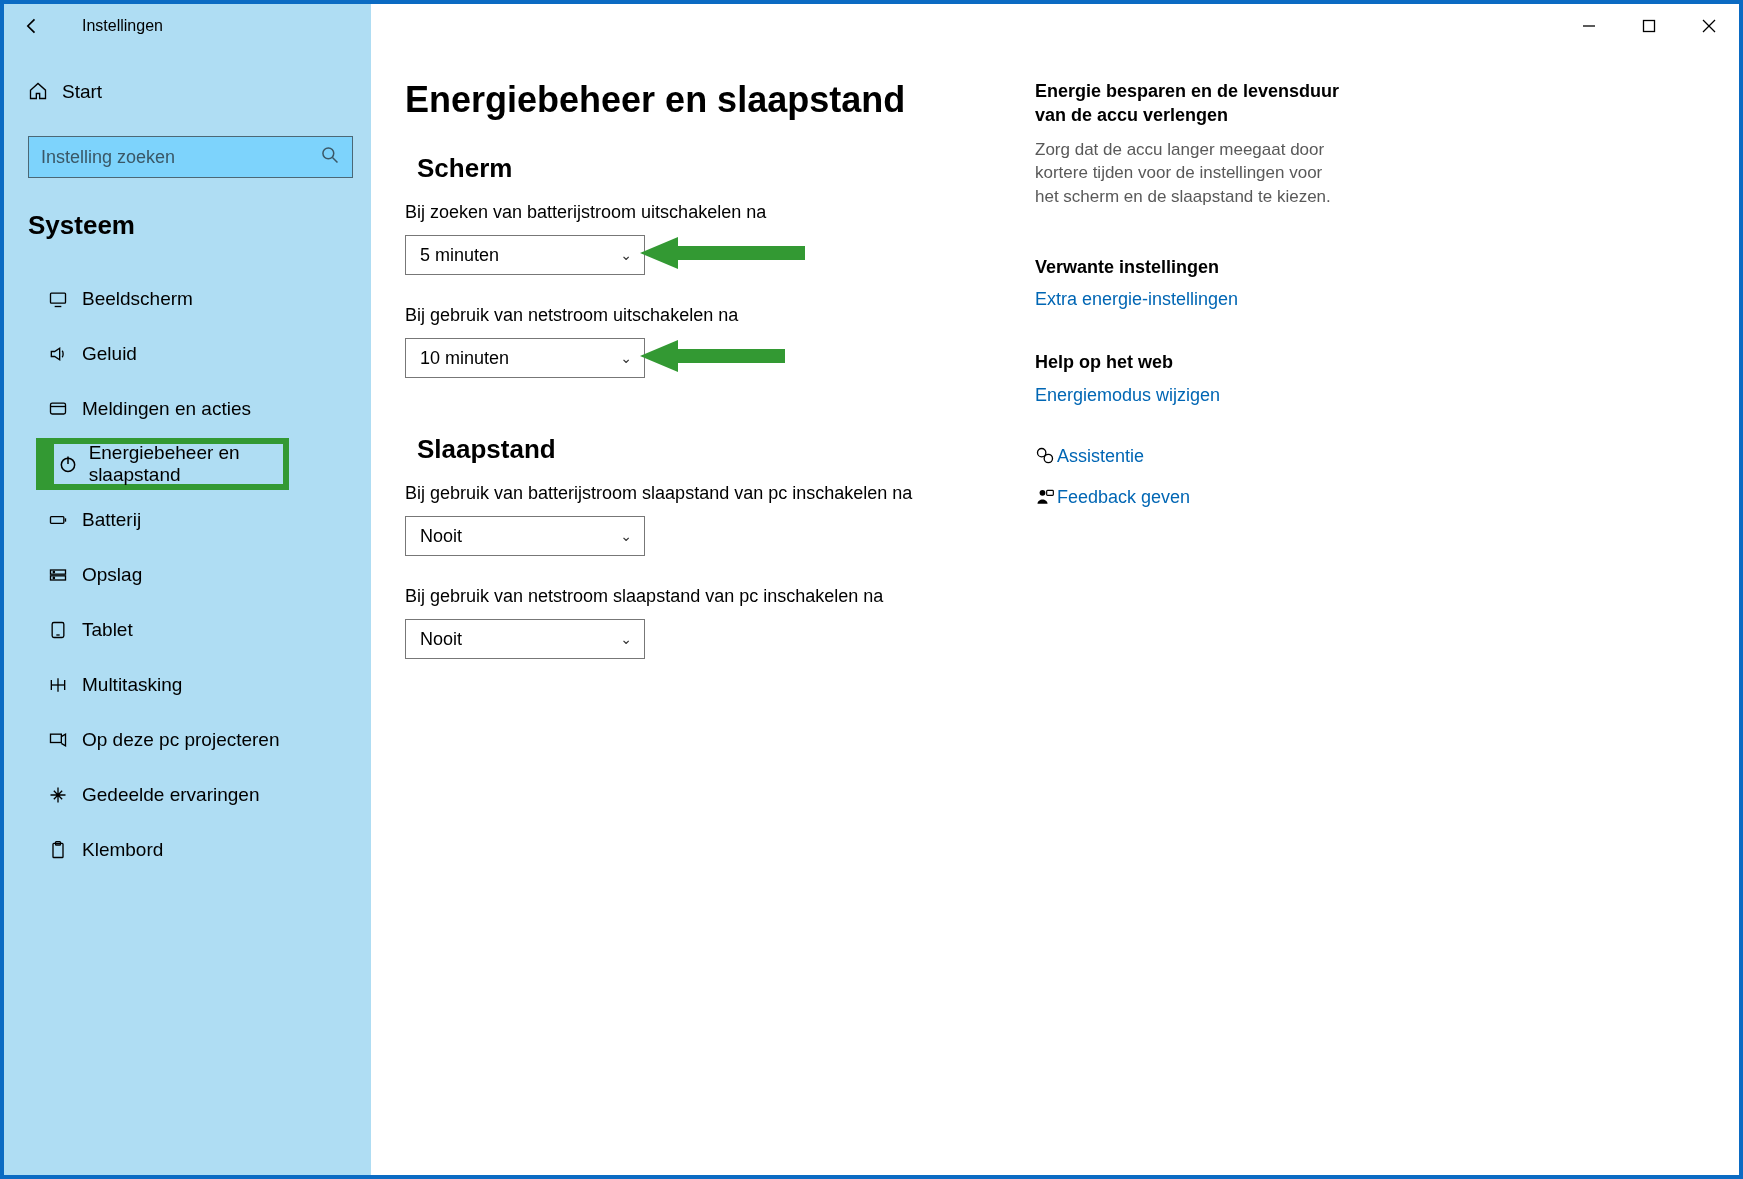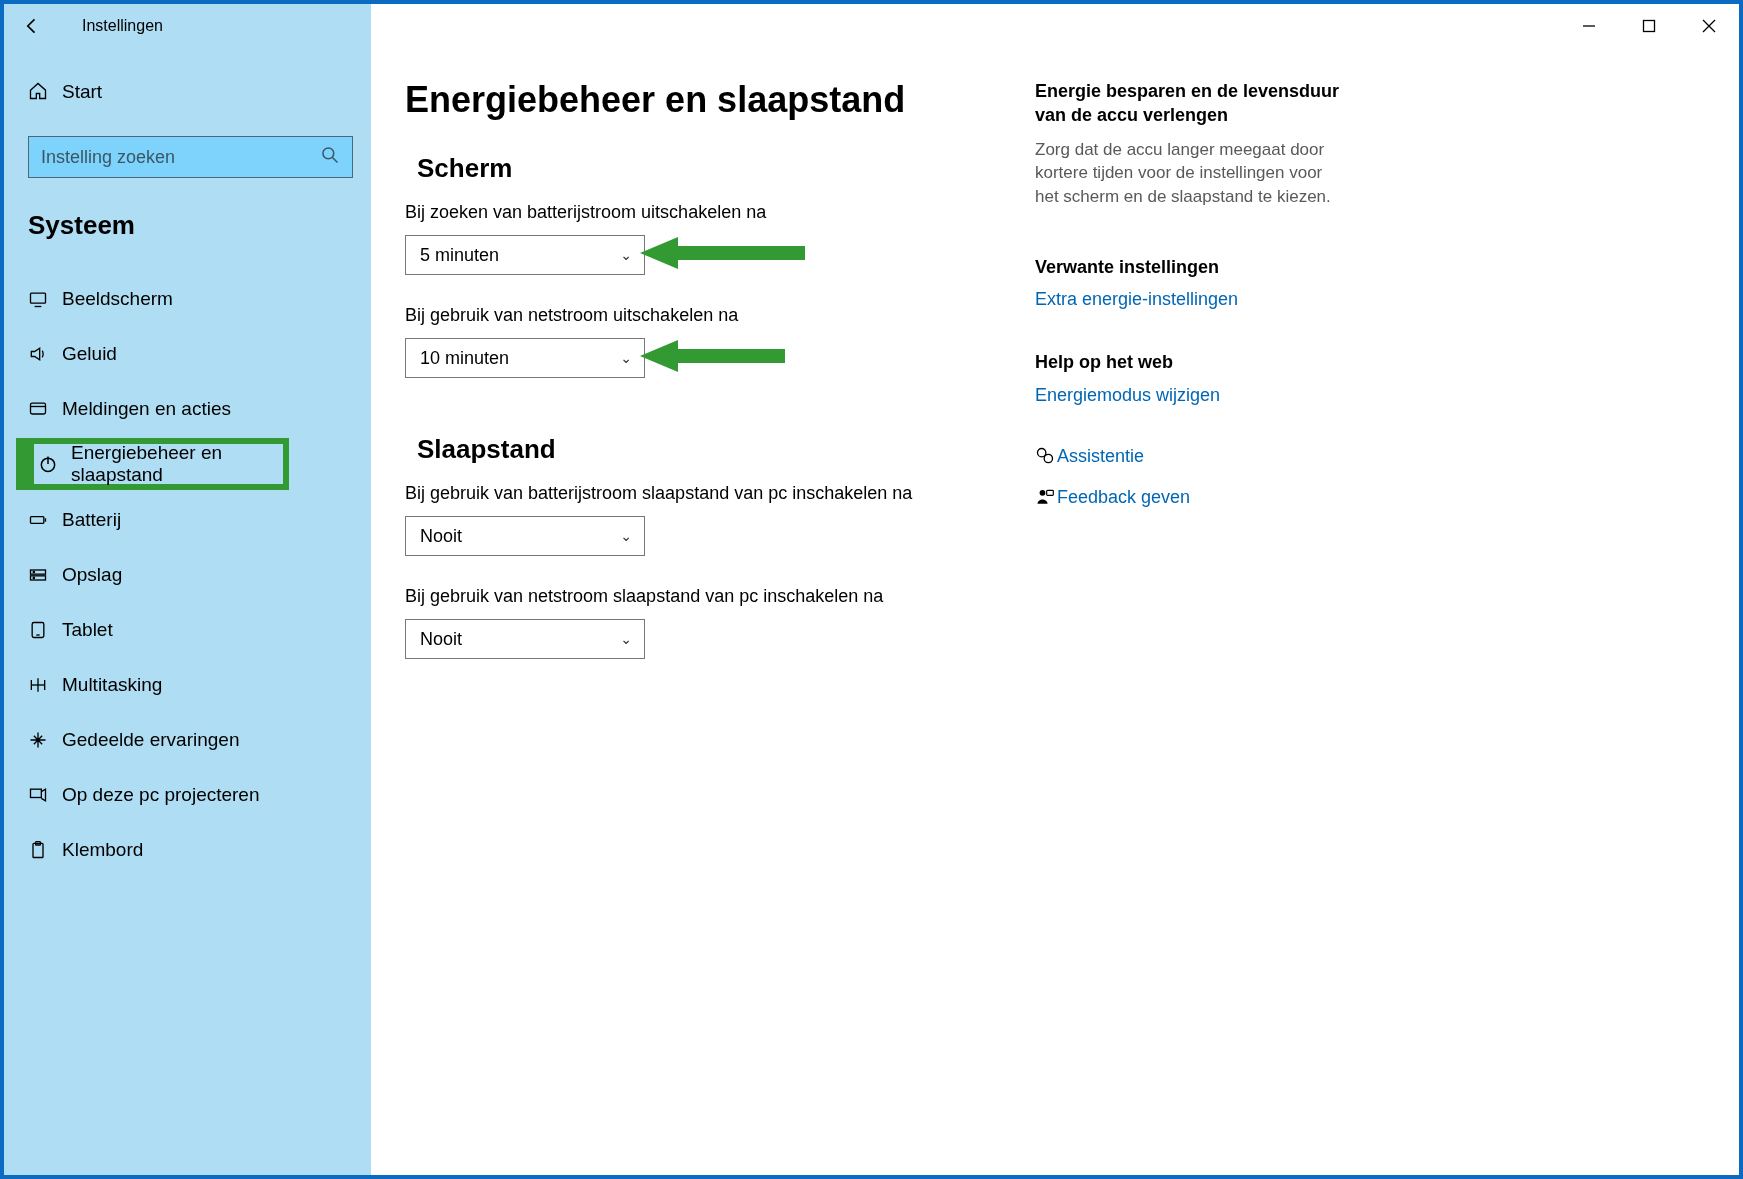--- a/index.html
+++ b/index.html
@@ -63,21 +63,21 @@
 }
 .sb-search input {
   flex: 1; border: none; outline: none; background: transparent;
   font-size: 18px; color: #3a5766;
 }
 .sb-search input::placeholder { color: #3a5766; }
 .sb-cat {
   padding: 10px 0 12px 24px;
   font-weight: 600; font-size: 26px;
 }
-.sb-list { margin-top: 18px; }
+.sb-list { margin-top: 18px; margin-left: 20px; }
 .sb-item {
   display: flex; align-items: center;
   height: 55px;
   padding-left: 24px;
 }
 .sb-item .ic {
   width: 34px;
   display: flex; align-items: center;
   font-size: 18px;
 }
@@ -293,34 +293,34 @@
                 <line x1="20" y1="6" x2="20" y2="18"></line>
                 <line x1="4" y1="12" x2="20" y2="12"></line>
               </svg>
             </span>
           <span>Multitasking</span>
         </div>
 
         <div class="sb-item">
           <span class="ic">
               <svg class="icon-svg" viewBox="0 0 24 24" fill="none" stroke="#000" stroke-width="1.6">
-                <path d="M7 7l10 10M17 7L7 17M12 3v18M3 12h18"></path>
-              </svg>
-            </span>
-          <span>Gedeelde ervaringen</span>
-        </div>
-
-        <div class="sb-item">
-          <span class="ic">
-              <svg class="icon-svg" viewBox="0 0 24 24" fill="none" stroke="#000" stroke-width="1.6">
                 <rect x="3" y="5" width="13" height="10"></rect>
                 <path d="M16 8l5-3v14l-5-3"></path>
               </svg>
             </span>
           <span>Op deze pc projecteren</span>
+        </div>
+
+        <div class="sb-item">
+          <span class="ic">
+              <svg class="icon-svg" viewBox="0 0 24 24" fill="none" stroke="#000" stroke-width="1.6">
+                <path d="M7 7l10 10M17 7L7 17M12 3v18M3 12h18"></path>
+              </svg>
+            </span>
+          <span>Gedeelde ervaringen</span>
         </div>
 
         <div class="sb-item">
           <span class="ic">
               <svg class="icon-svg" viewBox="0 0 24 24" fill="none" stroke="#000" stroke-width="1.6">
                 <rect x="6" y="4" width="12" height="17" rx="1"></rect>
                 <rect x="9" y="2" width="6" height="4" rx="1"></rect>
               </svg>
             </span>
           <span>Klembord</span>

